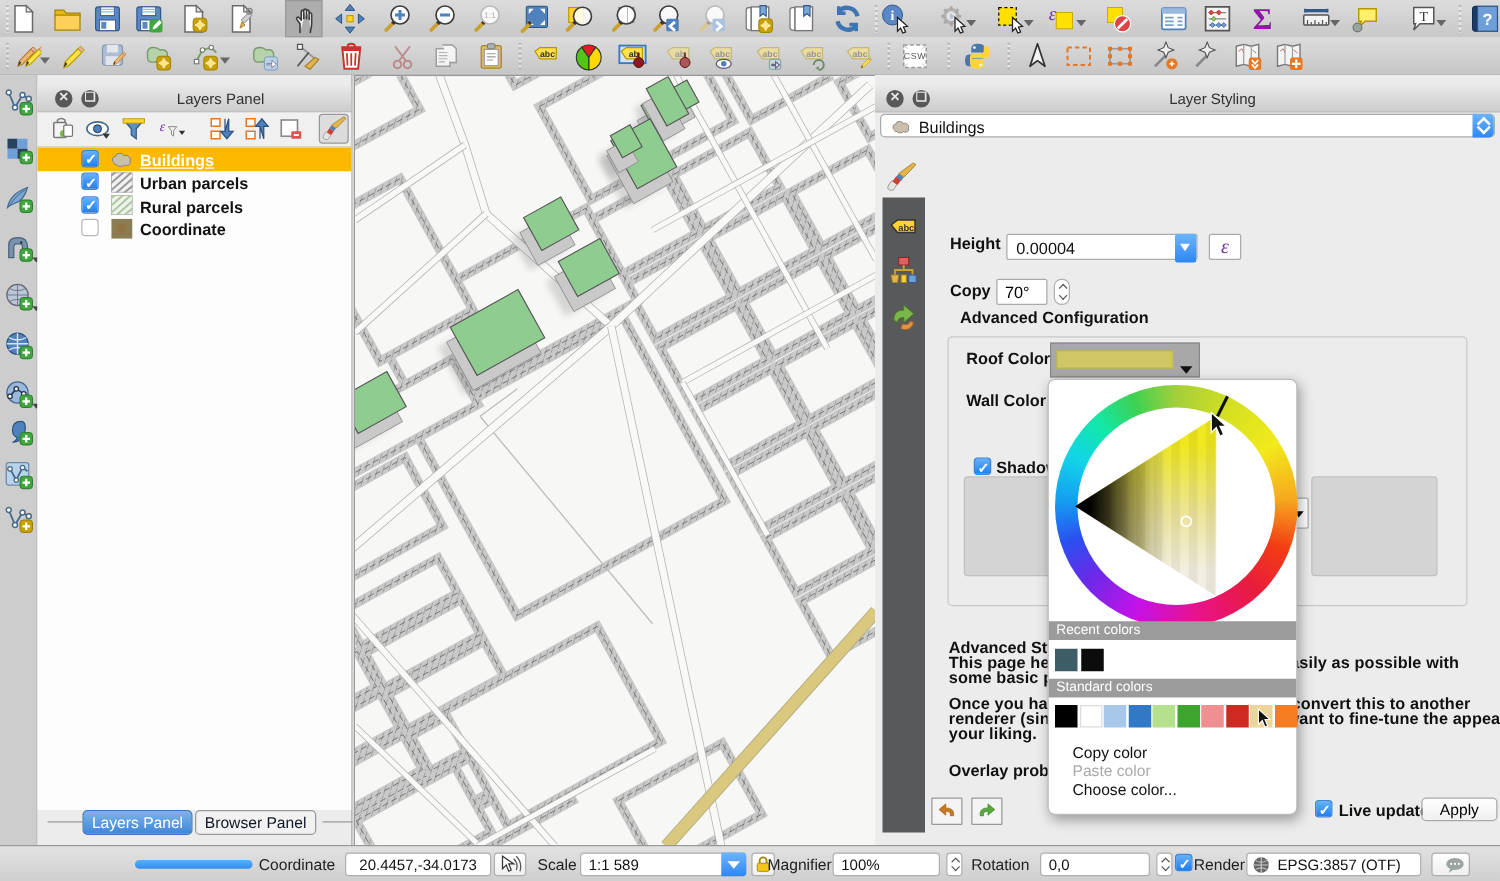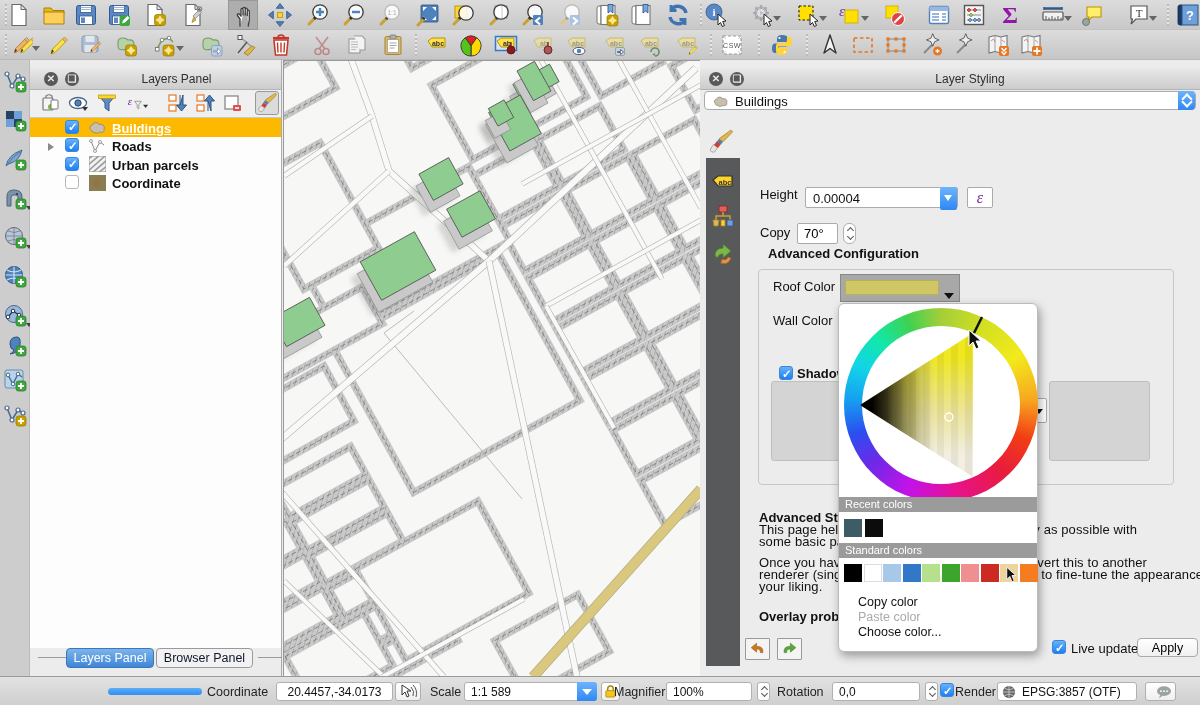--- a/index.html
+++ b/index.html
@@ -40,21 +40,21 @@
 .tab { position:absolute; top:0; height:20px; border:1px solid #9a9a9a; border-radius:4px; font-size:12.5px; line-height:19px; text-align:center; }
 
 #map { position:absolute; left:283px; top:60px; width:417px; height:616px; background:#f7f7f5; border-top:1px solid #999; border-left:1px solid #999; }
 
 #rpanel { position:absolute; left:700px; top:60px; width:500px; height:616px; background:#ececec; overflow:hidden; }
 #rdark { position:absolute; left:6px; top:98px; width:34px; height:508px; background:#58595a; }
 .combo { position:absolute; background:#fff; border:1px solid #ababab; border-radius:4px; font-size:13px; color:#111; }
 .spinblue { position:absolute; right:0; top:-1px; width:17px; height:calc(100% + 2px); border-radius:0 4px 4px 0; background:linear-gradient(#6cb5fc,#2f87f6); }
 .spinblue:before { content:""; position:absolute; left:4.5px; top:4px; width:6px; height:6px; border-left:2px solid #fff; border-top:2px solid #fff; transform:rotate(45deg); }
 .spinblue:after { content:""; position:absolute; left:4.5px; bottom:4px; width:6px; height:6px; border-right:2px solid #fff; border-bottom:2px solid #fff; transform:rotate(45deg); }
-.rlabel { position:absolute; font-size:13px; color:#111; }
+.rlabel { position:absolute; font-size:13px; color:#111;font-weight:bold; }
 .gbox { position:absolute; border:1px solid #c7c7c7; border-radius:4px; }
 
 #popup { position:absolute; left:838px; top:303px; width:200px; height:349px; background:#fff; border:1px solid #bbb; border-radius:6px; box-shadow:2px 4px 10px rgba(0,0,0,.35); z-index:50; }
 .hdrbar { position:absolute; left:0; width:100%; height:15px; background:#9b9b9b; color:#fff; font-size:11px; line-height:15px; padding-left:6px; }
 .sw { position:absolute; width:18px; height:18px; }
 .mi { position:absolute; left:19px; font-size:12.5px; color:#111; }
 
 #sbar { position:absolute; left:0; top:676px; width:1200px; height:29px; background:linear-gradient(#e2e2e2,#cfcfcf); border-top:1px solid #999; font-size:12.5px; color:#222; }
 .sfield { position:absolute; top:5px; height:19px; background:#fff; border:1px solid #b0b0b0; border-radius:3px; font-size:12px; line-height:18px; padding-left:6px; color:#111; }
 .slabel { position:absolute; top:8px; font-size:12.5px; color:#222;text-align:center; }
@@ -762,37 +762,34 @@
     </div>
     <div id="llist">
       <div class="lrow" id="lrow-b">
           <div class="cb"></div>
           <div class="licon"><svg viewBox="0 0 17 16">
               <path d="M2,11 q-1.5,-1 -1,-3 q0.5,-2 2.5,-2 q0.5,-2.5 3.5,-2.5 q2.5,0 3,2 q3,-1 4.5,1 q1.5,1.5 0.5,3.5 q1,2 -1,3 q-2,1 -3.5,0 q-1,1.5 -3,1 q-2,0.5 -2.5,-1 q-2.5,0.5 -3,-2 Z" fill="#c8bfae" stroke="#8a8276" stroke-width="0.8"></path>
             </svg></div>
           <div class="lname">Buildings</div>
         </div>
       <div class="lrow">
-          <div class="exp"></div>
-          <div class="cb"></div>
-          <div class="licon"><svg viewBox="0 0 17 16">
-              <path d="M2,3 L6,13 L11,4 L15,7" fill="none" stroke="#888" stroke-width="1"></path>
-              <circle cx="2" cy="3" r="1.5" fill="#fff" stroke="#888" stroke-width="0.8"></circle>
-              <circle cx="6" cy="13" r="1.5" fill="#fff" stroke="#888" stroke-width="0.8"></circle>
-              <circle cx="11" cy="4" r="1.5" fill="#fff" stroke="#888" stroke-width="0.8"></circle>
-            </svg></div>
-          <div class="lname">Roads</div>
-        </div>
-      <div class="lrow">
           <div class="cb"></div>
           <div class="licon"><svg viewBox="0 0 17 16">
               <rect width="17" height="16" fill="#f2f2f2" stroke="#999" stroke-width="1"></rect>
               <path d="M-2,4 l8,-6 M-2,10 l14,-12 M-2,16 l18,-16 M2,18 l16,-14 M8,18 l10,-8 M14,18 l4,-3" stroke="#9a9a9a" stroke-width="1.6"></path>
             </svg></div>
           <div class="lname">Urban parcels</div>
+        </div>
+      <div class="lrow">
+          <div class="cb"></div>
+          <div class="licon"><svg viewBox="0 0 17 16">
+              <rect width="17" height="16" fill="#eef4ea" stroke="#999" stroke-width="1"></rect>
+              <path d="M-2,4 l8,-6 M-2,10 l14,-12 M-2,16 l18,-16 M2,18 l16,-14 M8,18 l10,-8 M14,18 l4,-3" stroke="#aec7a2" stroke-width="1.6"></path>
+            </svg></div>
+          <div class="lname">Rural parcels</div>
         </div>
       <div class="lrow">
           <div class="cb cbu"></div>
           <div class="licon"><svg viewBox="0 0 17 16">
               <rect width="17" height="16" fill="#8a7d52"></rect>
               <circle cx="8" cy="8" r="4" fill="#97703f" opacity="0.7"></circle>
             </svg></div>
           <div class="lname">Coordinate</div>
         </div>
     </div>

